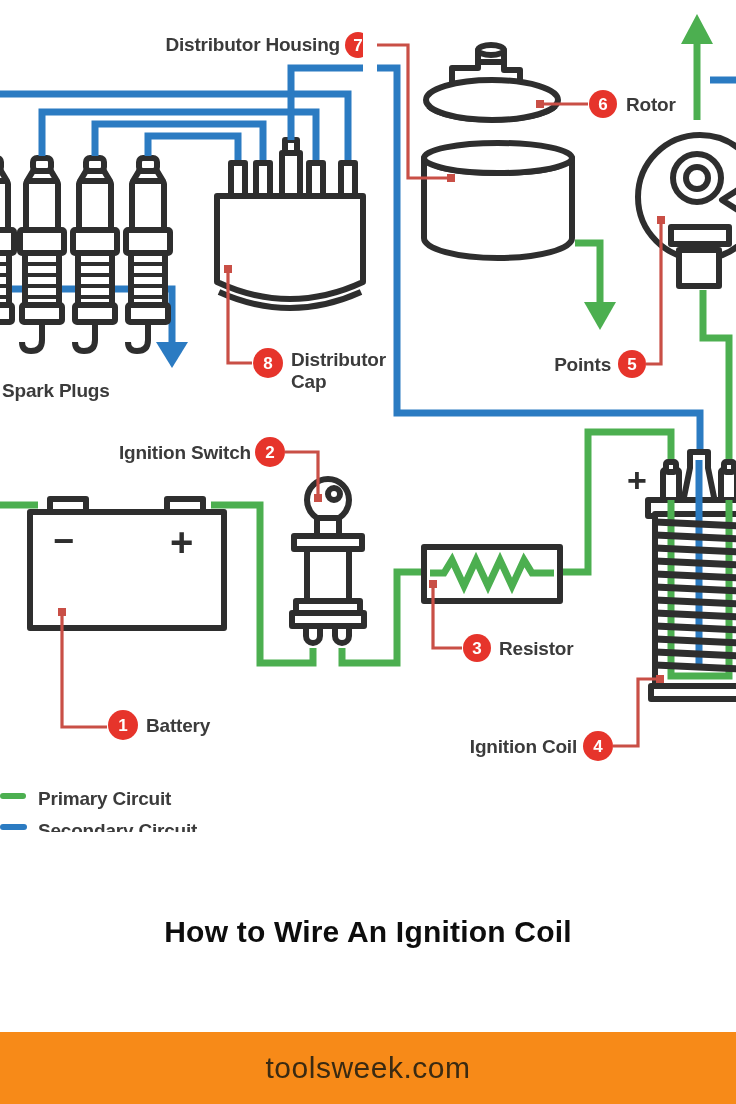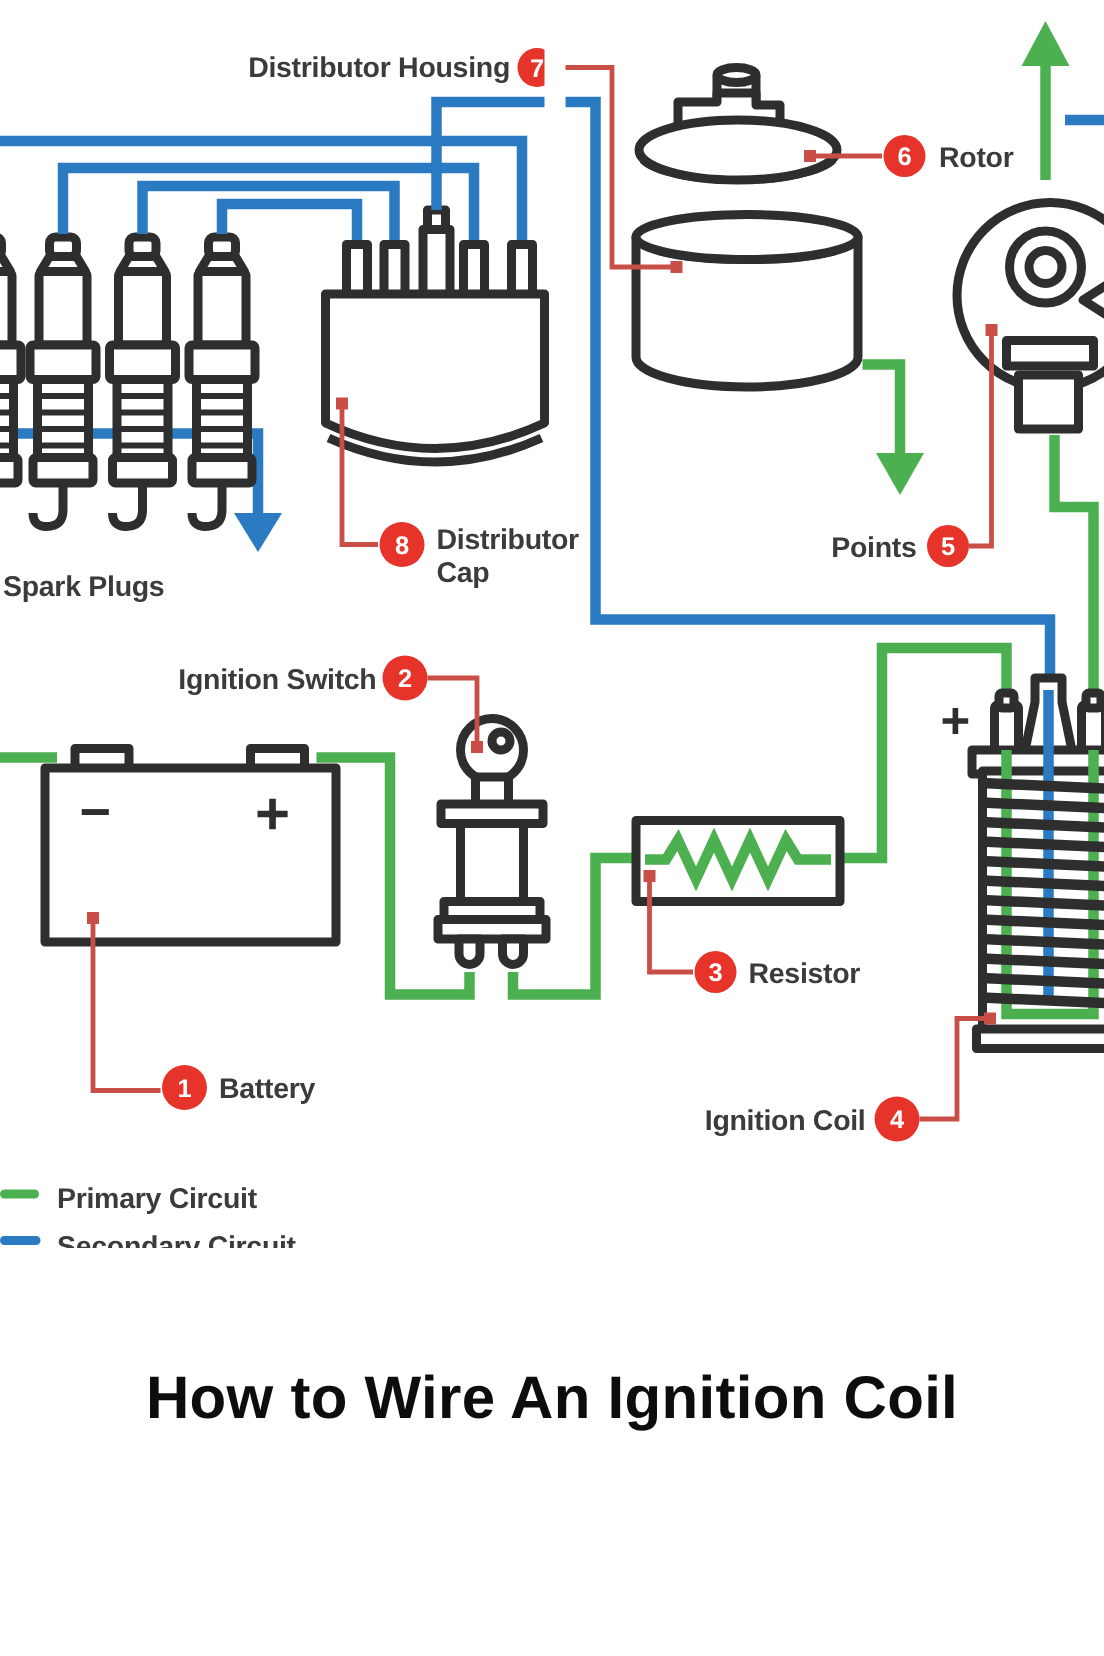--- a/index.html
+++ b/index.html
@@ -21,21 +21,21 @@
   .outline-thin{stroke:var(--outline,#2E2E2E);stroke-width:4;fill:none;}
   .outline-line{stroke:var(--outline,#2E2E2E);stroke-width:6;fill:none;stroke-linejoin:round;}
   .lbl{fill:var(--label-text,#3B3B3B);font-weight:bold;font-size:19px;letter-spacing:-0.2px;}
   .lbl-end{text-anchor:end;}
   .sign{fill:var(--outline,#2E2E2E);font-weight:bold;}
   .seam{fill:#ffffff;}
   .faint{stroke:#E9E9E9;stroke-width:2;}
   #title-block{
     position:absolute;left:0;top:832px;width:736px;height:200px;
     display:flex;flex-direction:row;align-items:center;justify-content:center;
-    color:#0D0D0D;font-weight:bold;font-size:40px;line-height:40px;text-align:center;
+    color:#0D0D0D;font-weight:bold;font-size:30px;line-height:40px;text-align:center;
     letter-spacing:0.2px;
   }
   #footer-bar{
     position:absolute;left:0;top:1032px;width:736px;height:72px;
     background:var(--footer-bg,#F78A18);
     display:flex;align-items:center;justify-content:center;
     color:var(--footer-text,#3A2A12);font-size:30px;letter-spacing:0.5px;
   }
 </style>
 </head>
@@ -260,14 +260,17 @@
     </g>
 
     <rect class="seam" x="363" y="0" width="14" height="172"></rect>
     <line class="faint" x1="185" y1="843" x2="736" y2="843"></line>
   </svg>
 
   <div id="title-block">
     <div>How to Wire An Ignition Coil</div>
   </div>
 
+  <div id="footer-bar">
+    <span>toolsweek.com</span>
+  </div>
 
 </div>
 
 </body></html>

